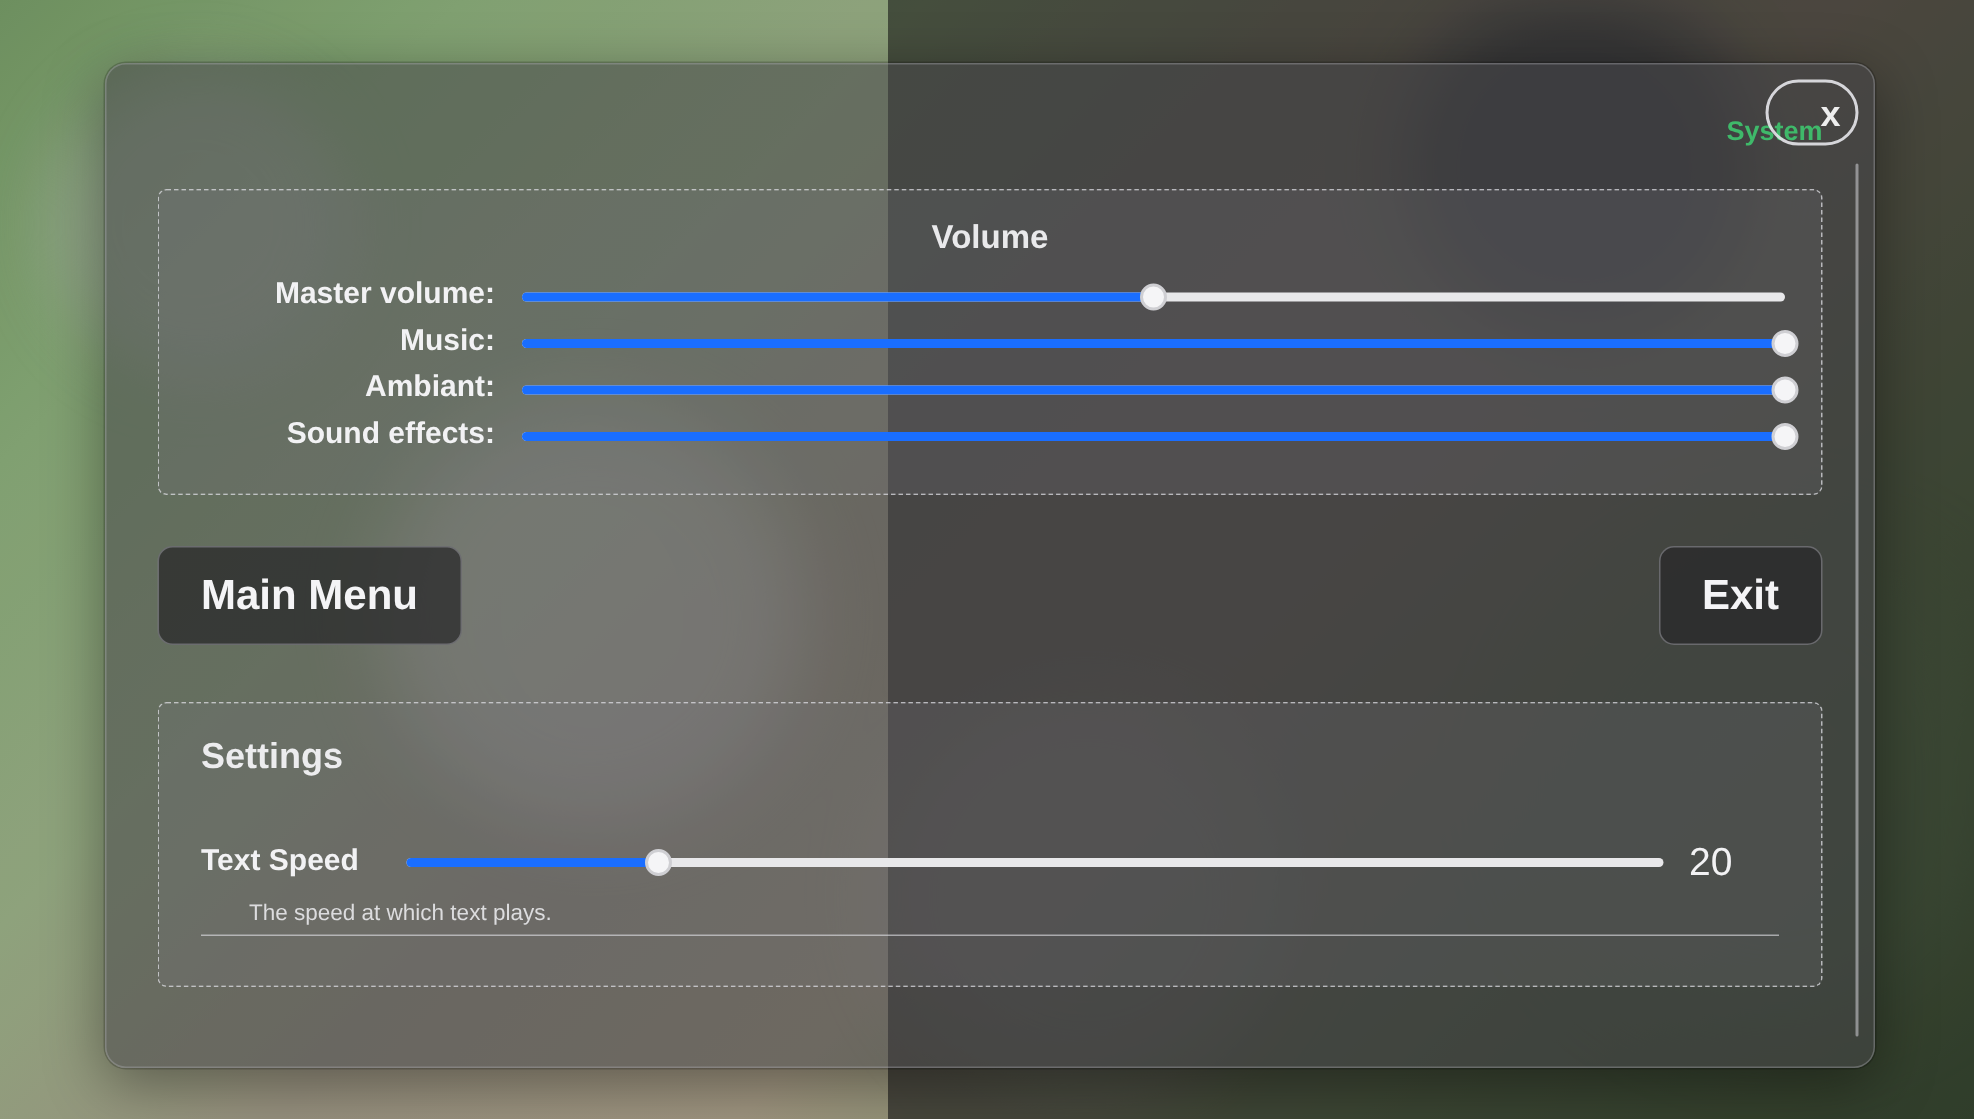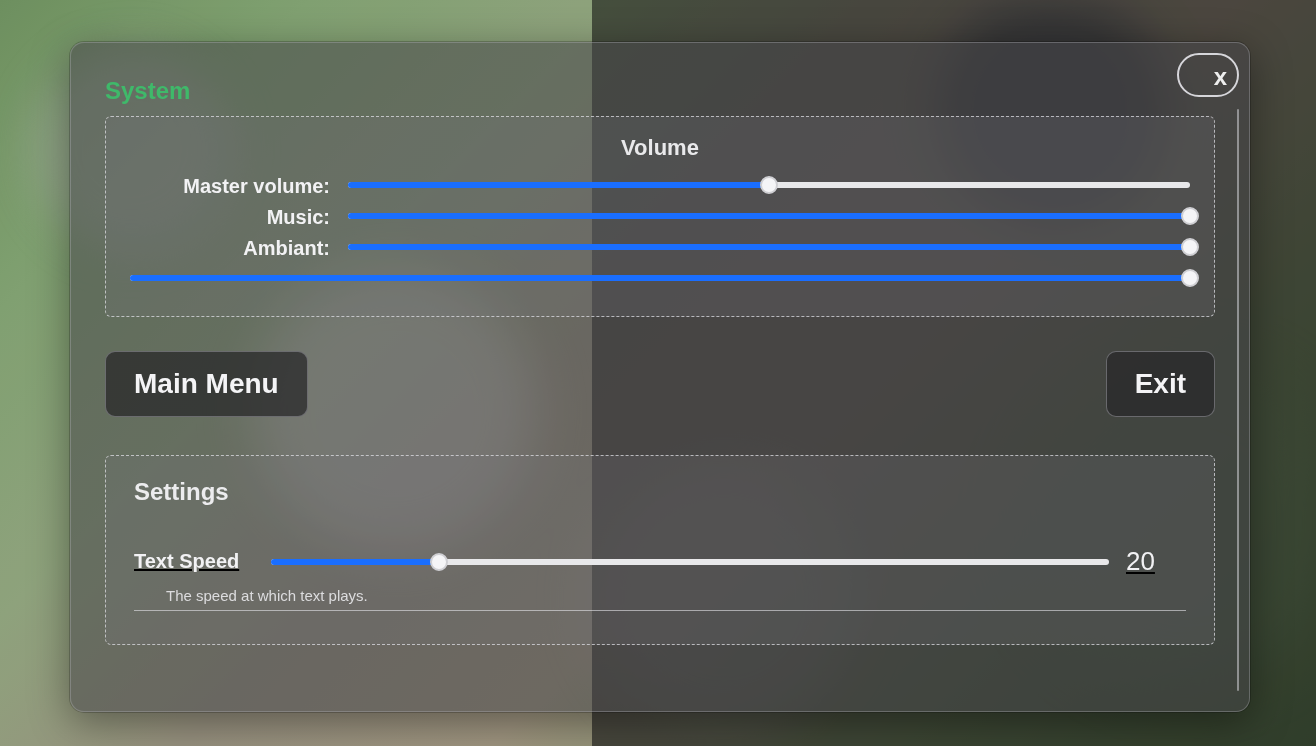--- a/index.html
+++ b/index.html
@@ -50,50 +50,50 @@
     border:2px solid rgba(230,230,235,.9);
     border-radius:22px;
     background:transparent;
     color:#eee;
     font-size:24px; font-weight:bold;
     display:flex; align-items:flex-end; justify-content:flex-end;
     padding:0 10px 4px 0;
     cursor:pointer;
   }
   .title {
-    text-align:left;
-    font-size:24px;
+    text-align:right;
+    font-size:18px;
     font-weight:bold;
     color:#3fb96a;
     margin-top:6px;
   }
   .playtime {
     text-align:center;
     color:#f0f0f2;
     font-size:20px;
     font-weight:bold;
     margin-top:8px;
   }
   .panel {
-    margin-top:11px;
+    margin-top:28px;
     border:1px dashed rgba(230,230,235,.7);
     border-radius:6px;
     background: rgba(120,120,125,.22);
     padding:18px 24px 20px 24px;
   }
   .panel-title {
     text-align:center;
     color:#e9e9eb;
     font-size:22px;
     font-weight:600;
     margin-bottom:14px;
   }
   .slider-row {
     display:flex;
-    align-items:flex-start;
+    align-items:flex-end;
     gap:18px;
     margin:6px 0 8px 0;
   }
   .slider-label {
     width:200px;
     text-align:right;
     color:#f2f2f4;
     font-size:20px;
     font-weight:bold;
   }
@@ -152,21 +152,20 @@
   .settings-title {
     color:#ececee;
     font-size:24px;
     font-weight:bold;
     margin-bottom:40px;
   }
   .setting-row {
     display:flex;
     align-items:center;
     gap:17px;
-    text-decoration:underline;
   }
   .setting-label {
     color:#f2f2f4;
     font-size:20px;
     font-weight:bold;
     width:120px;
   }
   .setting-slider-wrap { flex:1; }
   .setting-value {
     color:#f2f2f4;
@@ -220,20 +219,21 @@
         </div>
         <div class="slider-row">
           <div class="slider-label">Ambiant:</div>
           <div class="slider">
             <div class="track"></div>
             <div class="fill" style="width:100%"></div>
             <div class="thumb" style="left:100%"></div>
           </div>
         </div>
         <div class="slider-row">
+          <div class="slider-label">Sound effects:</div>
           <div class="slider">
             <div class="track"></div>
             <div class="fill" style="width:100%"></div>
             <div class="thumb" style="left:100%"></div>
           </div>
         </div>
       </div>
   </div>
 
   <div class="button-row">

